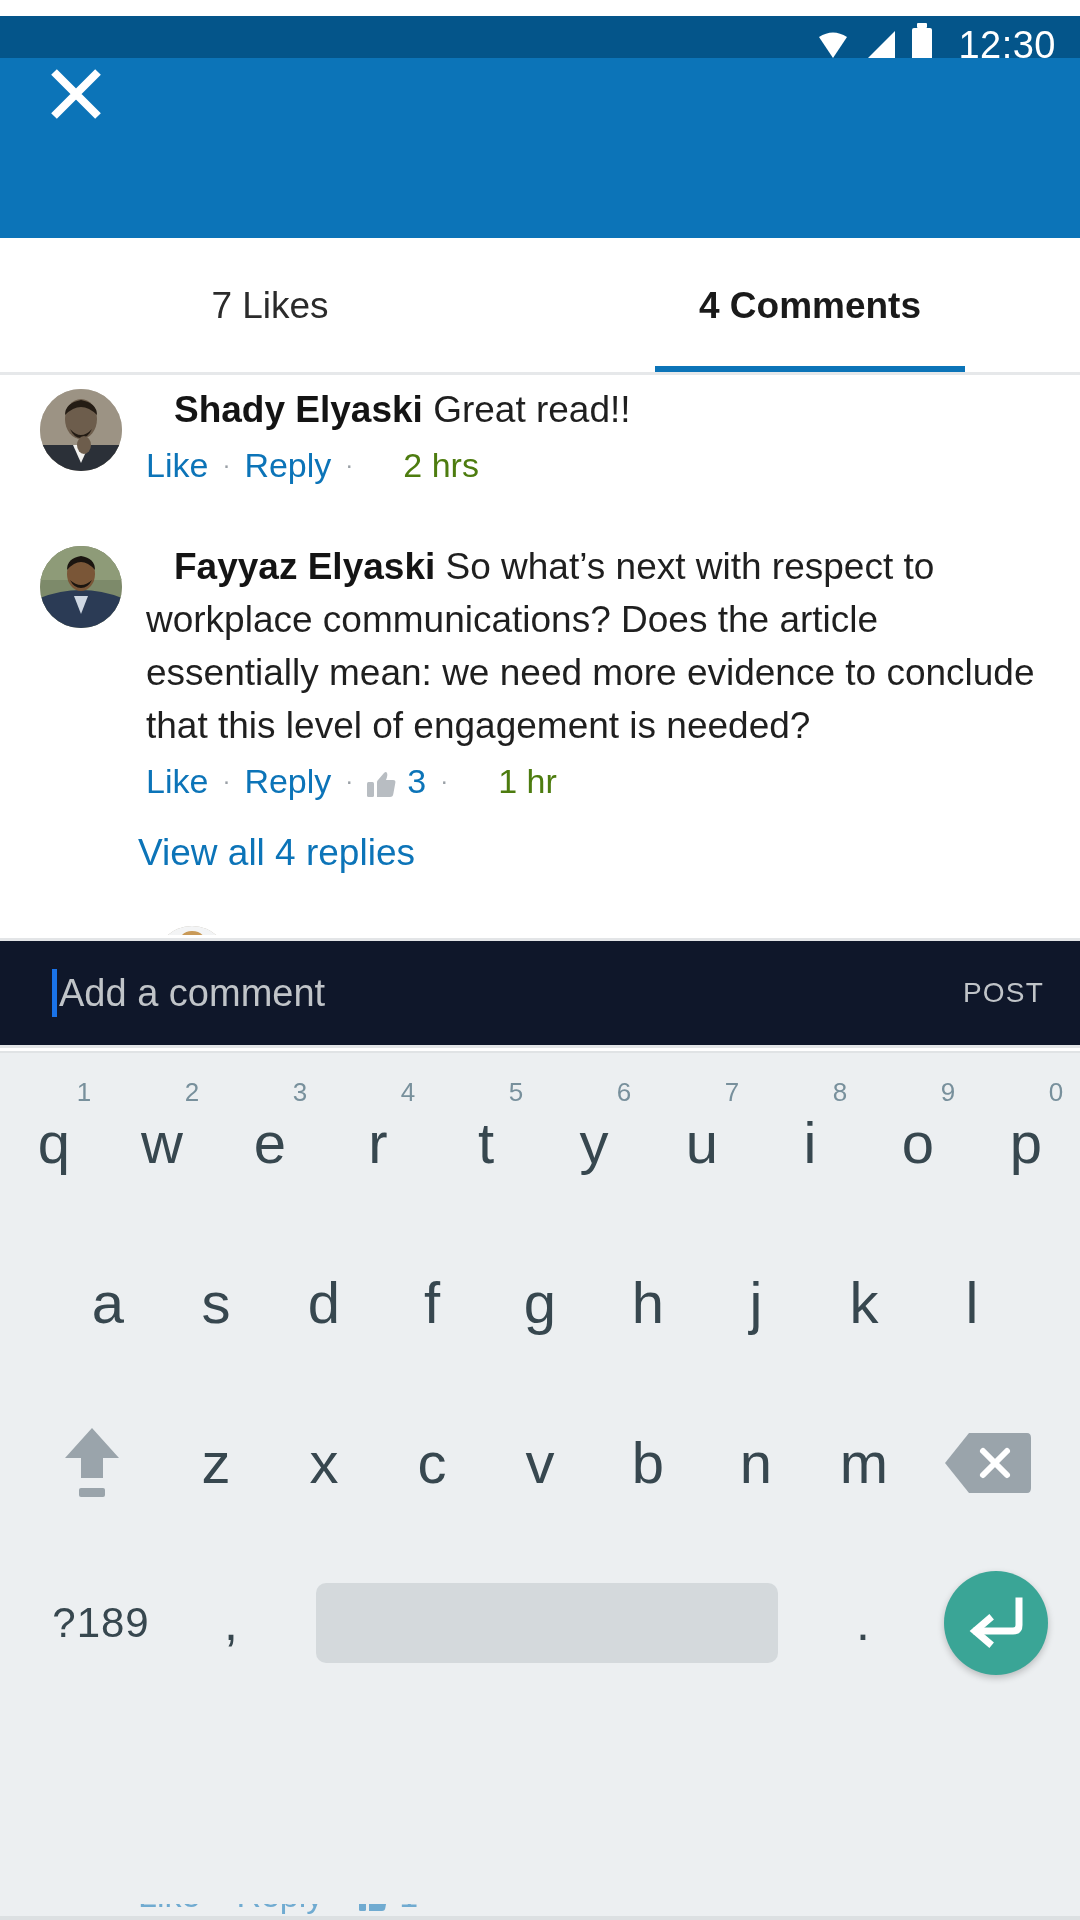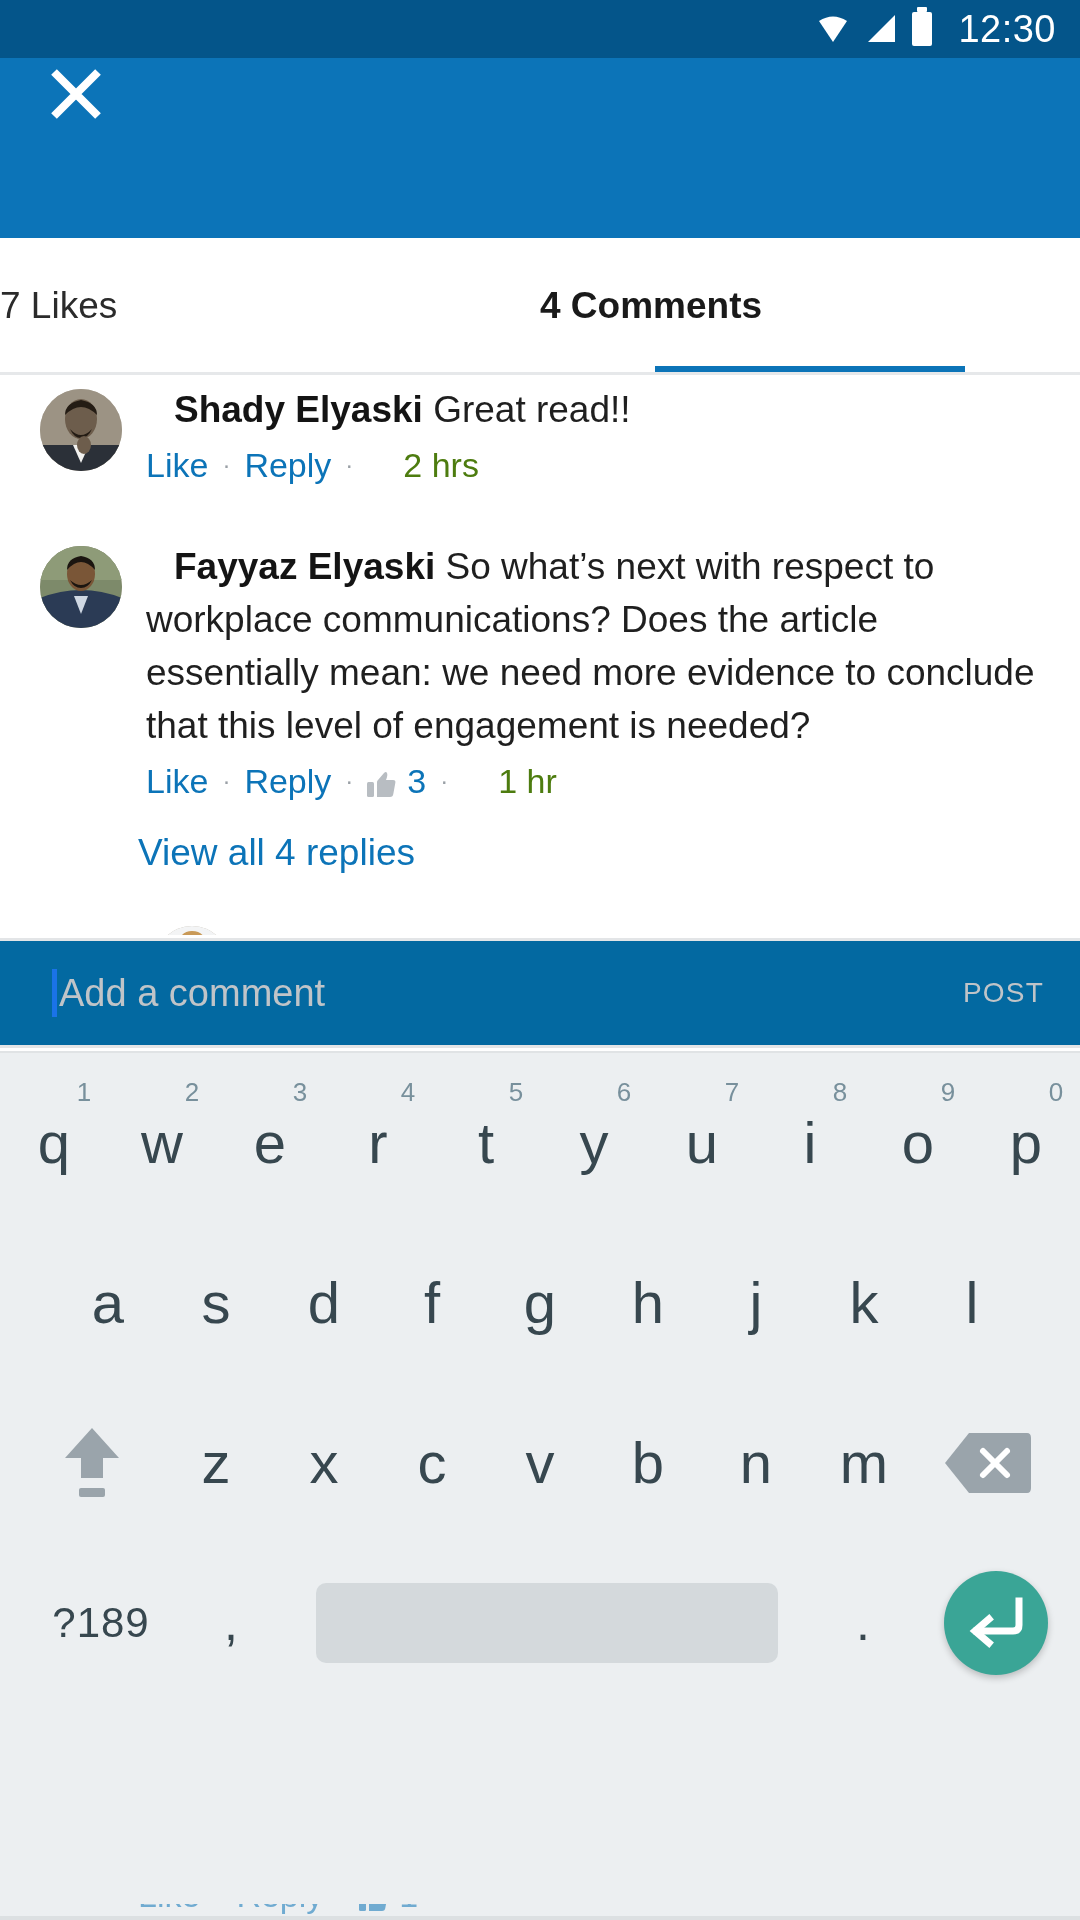--- a/index.html
+++ b/index.html
@@ -11,21 +11,21 @@
   }
   #screen {
     position: relative;
     width: 1080px; height: 1920px;
     background: #ffffff;
     overflow: hidden;
   }
 
   
   .statusbar {
-    position: absolute; left: 0; top: 0;
+    position: absolute; left: 0; top: 16px;
     width: 1080px; height: 58px;
     background: #04558a;
     display: flex; align-items: center; justify-content: flex-end;
     padding-right: 24px;
   }
   .status-icons { display: flex; align-items: center; gap: 14px; }
   .icon-wifi { width: 34px; height: 34px; display: block; }
   .icon-signal { width: 34px; height: 34px; display: block; }
   .icon-battery {
     width: 20px; height: 34px; background: #ffffff;
@@ -55,21 +55,21 @@
 
   
   .tabbar {
     position: absolute; left: 0; top: 238px;
     width: 1080px; height: 135px;
     background: #ffffff;
     display: flex;
   }
   .tab {
     flex: 1; position: relative;
-    display: flex; align-items: center; justify-content: flex-start;
+    display: flex; align-items: center; justify-content: center;
     cursor: pointer;
   }
   .tab-label { font-size: 37px; color: #2b2b2b; }
   .tab.active .tab-label { font-weight: bold; color: #1a1a1a; }
   .tab-underline {
     position: absolute; bottom: 0; left: 115px; right: 115px;
     height: 7px; background: #0c74b8;
   }
   .tab-divider {
     position: absolute; left: 0; top: 372px;
@@ -124,21 +124,21 @@
   .view-replies {
     padding: 26px 40px 0 138px;
     font-size: 37px; color: #0c74b8; cursor: pointer;
   }
   .comment-gap { height: 42px; }
 
   
   .input-bar {
     position: absolute; left: 0; top: 938px;
     width: 1080px; height: 110px;
-    background: #0369a1;
+    background: #0f172a;
     border-top: 3px solid #e3e5e7;
     border-bottom: 3px solid #e3e5e7;
     display: flex; align-items: center;
     padding: 0 36px 0 52px;
   }
   .caret {
     width: 5px; height: 48px; background: #1a73e8;
     margin-right: 2px; flex: 0 0 auto;
   }
   .input-placeholder {

